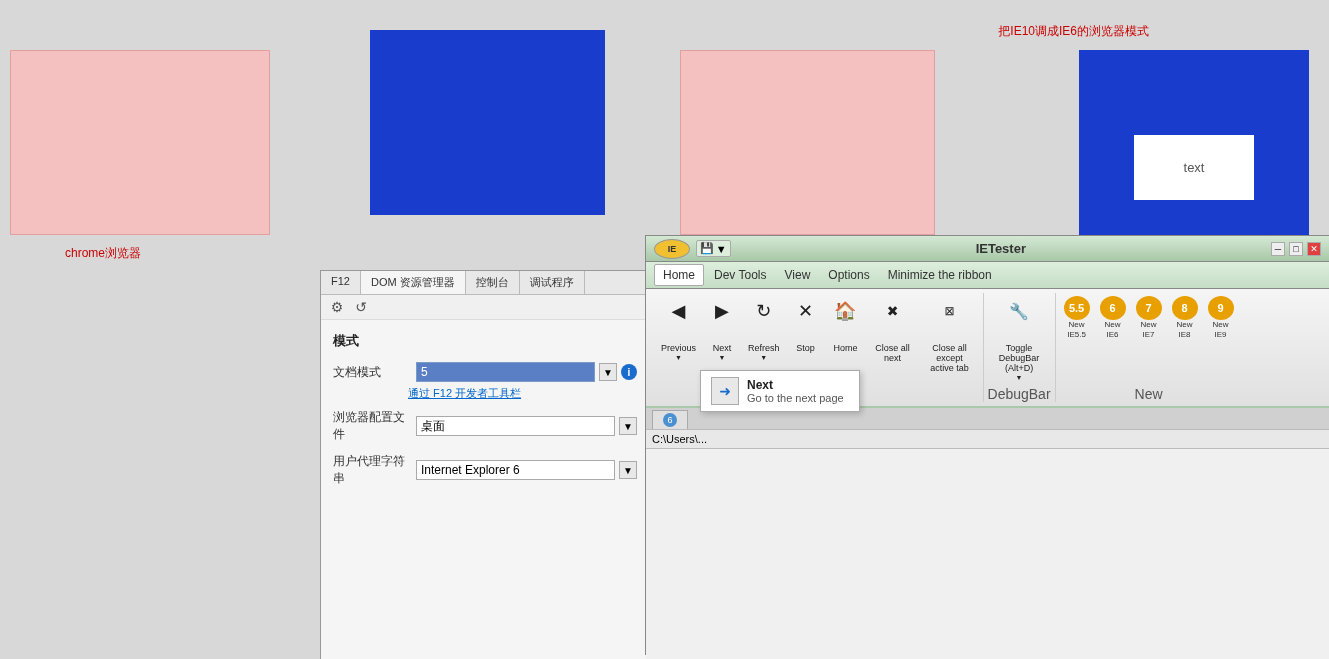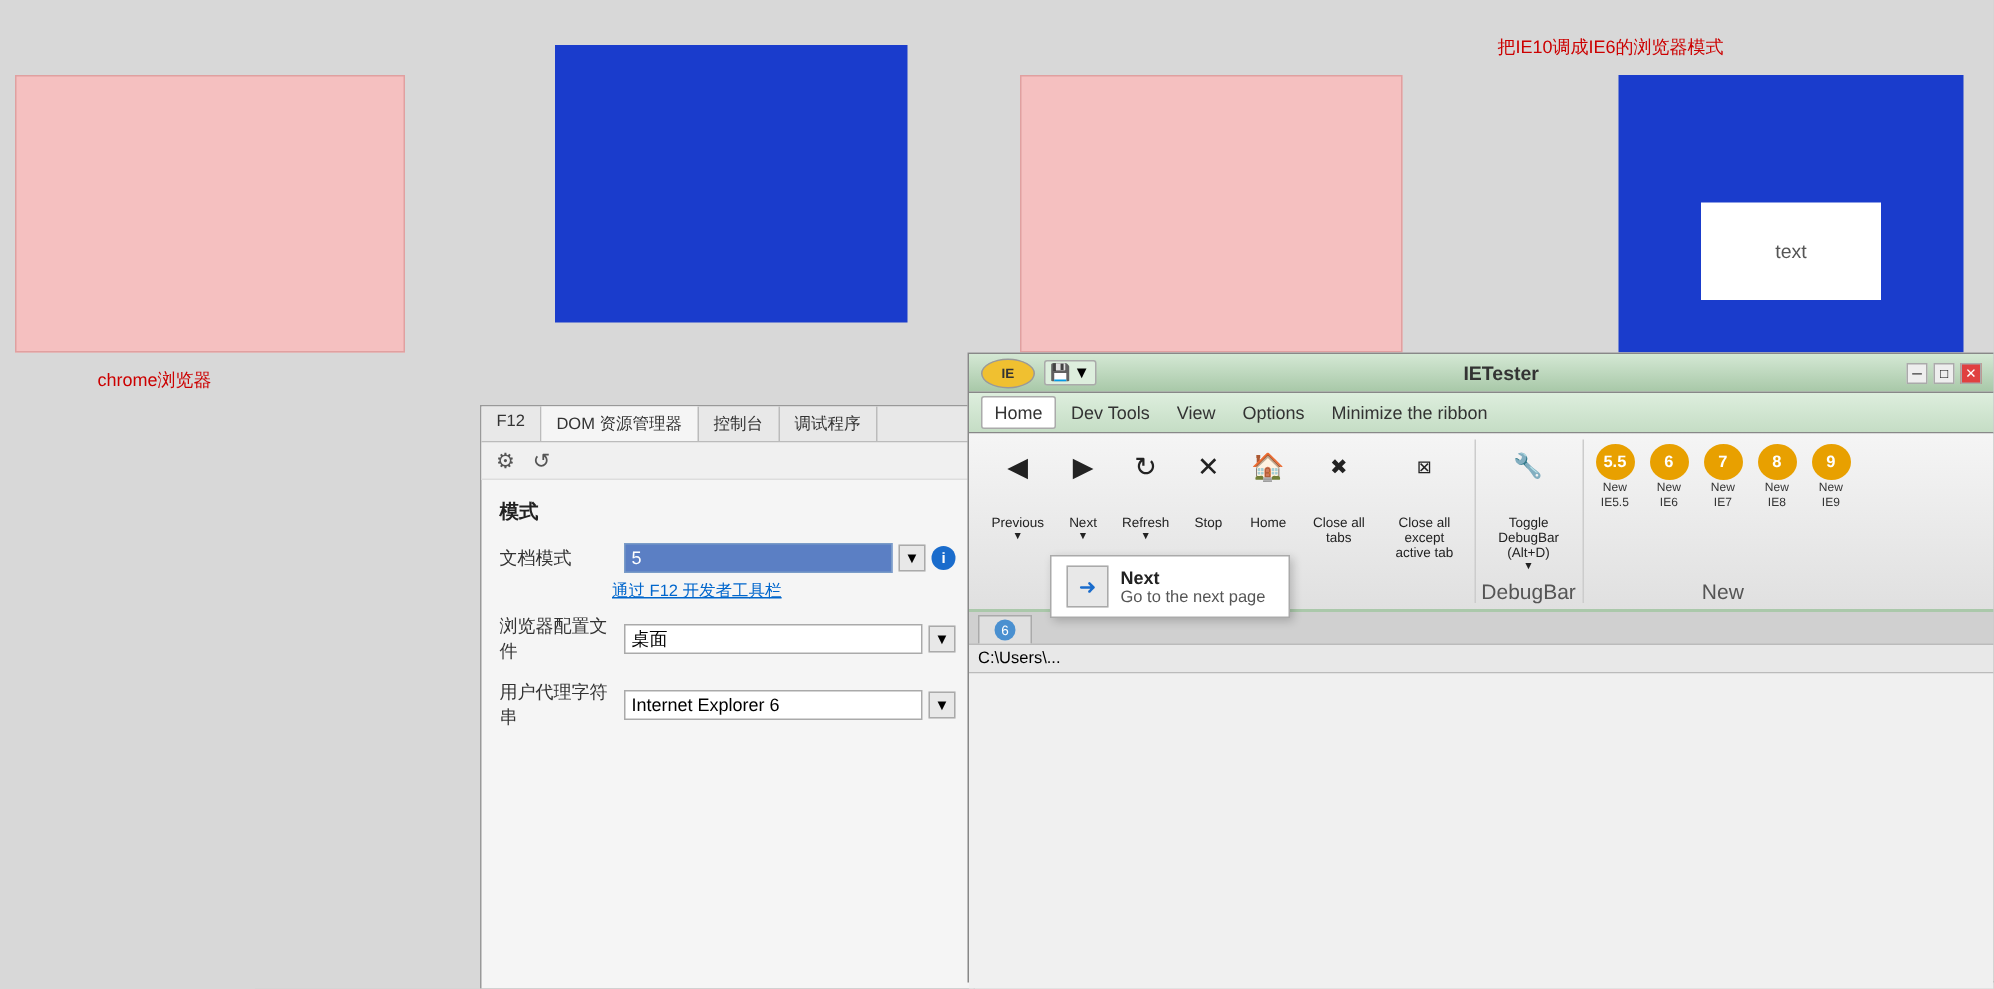--- a/index.html
+++ b/index.html
@@ -621,21 +621,21 @@
         <div class="ribbon-btn">
           <div class="ribbon-btn-icon">✕</div>
           <div class="ribbon-btn-label">Stop</div>
         </div>
         <div class="ribbon-btn">
           <div class="ribbon-btn-icon">🏠</div>
           <div class="ribbon-btn-label">Home</div>
         </div>
         <div class="ribbon-btn">
           <div class="ribbon-btn-icon" style="font-size:14px;">✖</div>
-          <div class="ribbon-btn-label" style="max-width:42px;text-align:center;">Close all tabs</div>
+          <div class="ribbon-btn-label" style="max-width:42px;text-align:center;">Close all next</div>
         </div>
         <div class="ribbon-btn">
           <div class="ribbon-btn-icon" style="font-size:12px;">⊠</div>
           <div class="ribbon-btn-label" style="max-width:48px;text-align:center;">Close all except active tab</div>
         </div>
       </div>
       <div class="ribbon-group-label">Navigate</div>
     </div>
 
     <div class="ribbon-group">

